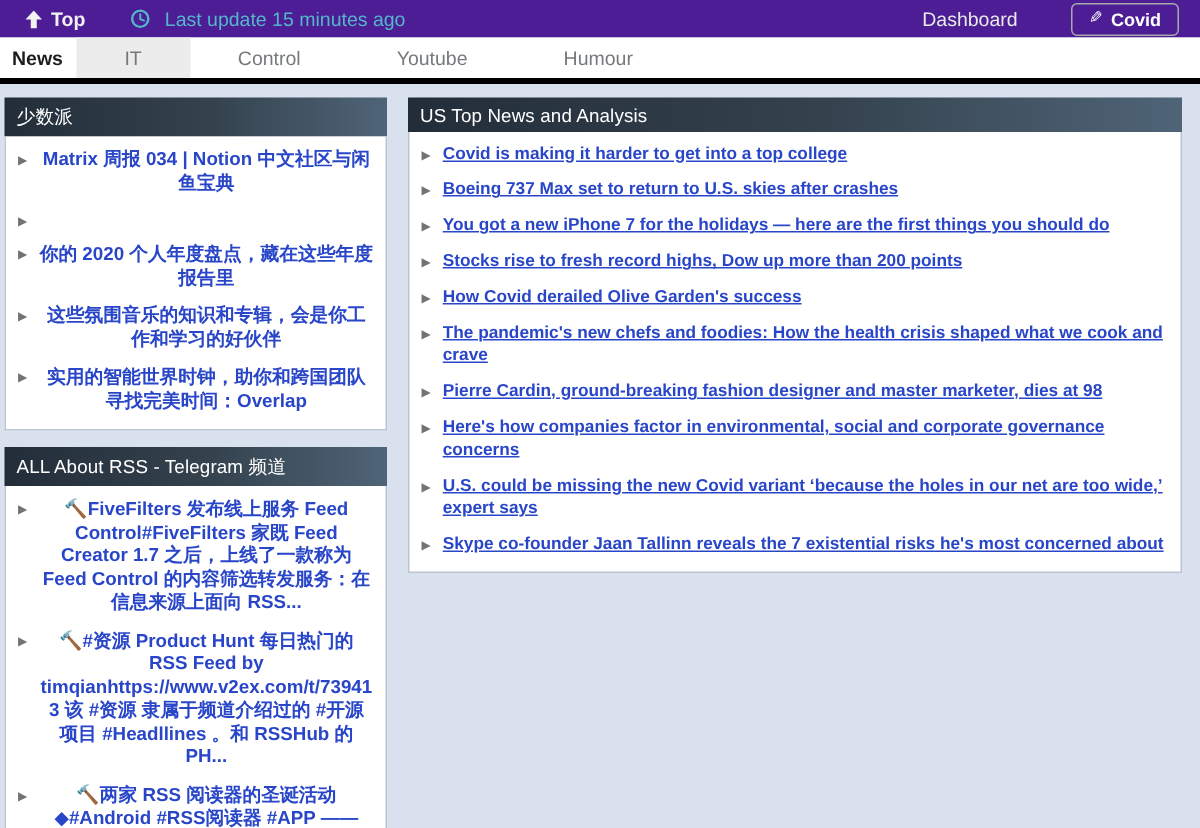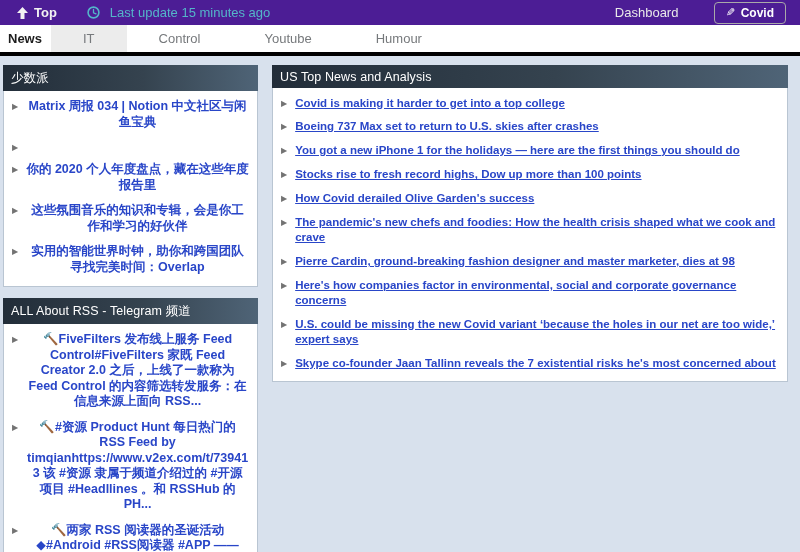--- a/index.html
+++ b/index.html
@@ -119,21 +119,21 @@
             <span class="bullet">▶</span>
             <a class="item-link" href="#">实用的智能世界时钟，助你和跨国团队寻找完美时间：Overlap</a>
           </li>
         </ul>
     </section>
     <section class="panel">
       <div class="panel-header">ALL About RSS - Telegram 频道</div>
       <ul class="panel-body">
           <li class="item">
             <span class="bullet">▶</span>
-            <a class="item-link" href="#">🔨FiveFilters 发布线上服务 Feed Control#FiveFilters 家既 Feed Creator 2.0 之后，上线了一款称为 Feed Control 的内容筛选转发服务：在信息来源上面向 RSS...</a>
+            <a class="item-link" href="#">🔨FiveFilters 发布线上服务 Feed Control#FiveFilters 家既 Feed Creator 1.7 之后，上线了一款称为 Feed Control 的内容筛选转发服务：在信息来源上面向 RSS...</a>
           </li>
           <li class="item">
             <span class="bullet">▶</span>
             <a class="item-link" href="#">🔨#资源 Product Hunt 每日热门的 RSS Feed by timqianhttps://www.v2ex.com/t/739413 该 #资源 隶属于频道介绍过的 #开源 项目 #Headllines 。和 RSSHub 的 PH...</a>
           </li>
           <li class="item">
             <span class="bullet">▶</span>
             <a class="item-link" href="#">🔨两家 RSS 阅读器的圣诞活动 ◆#Android #RSS阅读器 #APP —— #Plenary 买断价折扣至 $2.49 ，还剩两日可享。发现于官推： https://twitter.com/spianslabs...</a>
           </li>
         </ul>
@@ -146,25 +146,25 @@
           <li class="item">
             <span class="bullet">▶</span>
             <a class="item-link" href="#">Covid is making it harder to get into a top college</a>
           </li>
           <li class="item">
             <span class="bullet">▶</span>
             <a class="item-link" href="#">Boeing 737 Max set to return to U.S. skies after crashes</a>
           </li>
           <li class="item">
             <span class="bullet">▶</span>
-            <a class="item-link" href="#">You got a new iPhone 1 for the holidays — here are the first things you should do</a>
+            <a class="item-link" href="#">You got a new iPhone 7 for the holidays — here are the first things you should do</a>
           </li>
           <li class="item">
             <span class="bullet">▶</span>
-            <a class="item-link" href="#">Stocks rise to fresh record highs, Dow up more than 100 points</a>
+            <a class="item-link" href="#">Stocks rise to fresh record highs, Dow up more than 200 points</a>
           </li>
           <li class="item">
             <span class="bullet">▶</span>
             <a class="item-link" href="#">How Covid derailed Olive Garden's success</a>
           </li>
           <li class="item">
             <span class="bullet">▶</span>
             <a class="item-link" href="#">The pandemic's new chefs and foodies: How the health crisis shaped what we cook and crave</a>
           </li>
           <li class="item">

